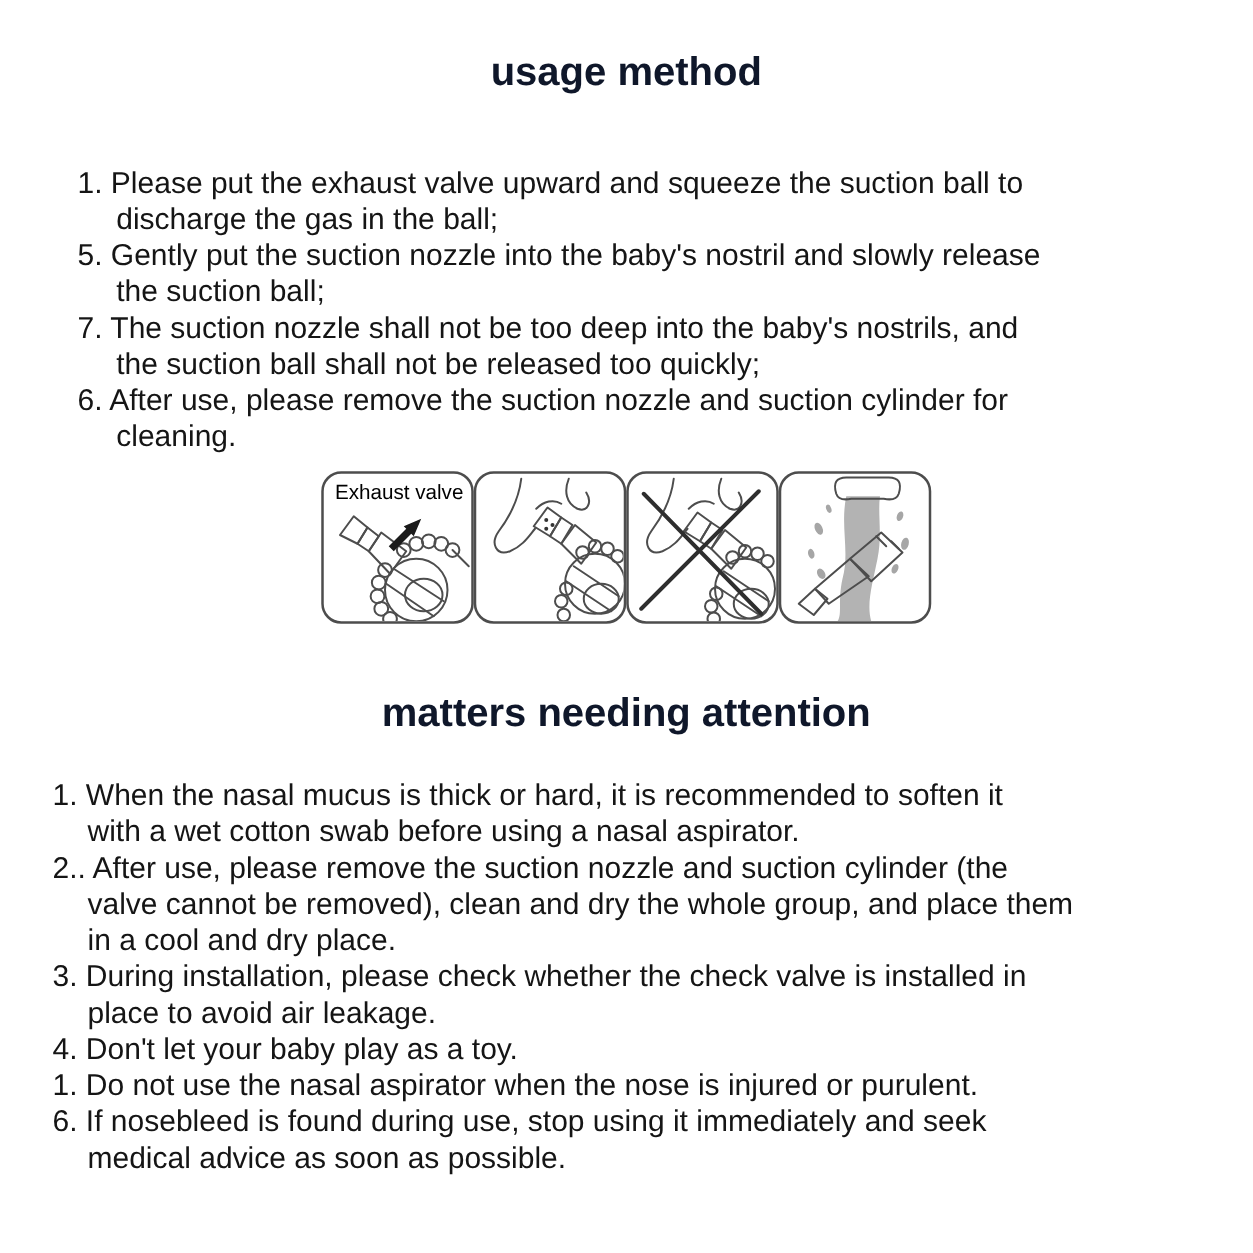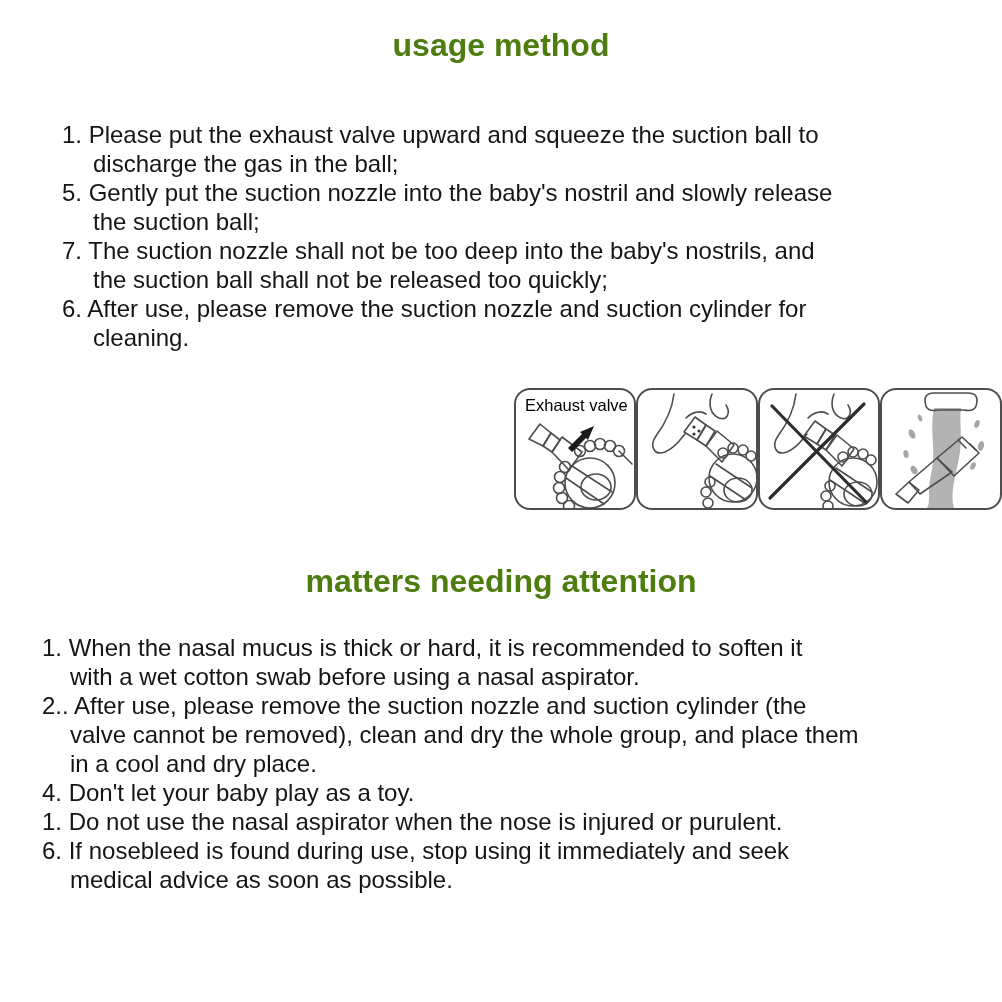--- a/index.html
+++ b/index.html
@@ -6,49 +6,49 @@
   body {
     width: 1002px; height: 1002px;
     background: #ffffff;
     font-family: "Liberation Sans", "DejaVu Sans", sans-serif;
     color: #111111;
     overflow: hidden;
   }
   .sheet { width: 1002px; height: 1002px; position: relative; }
 
   .section-title {
-    margin: 0;
+    margin: 12px;
     text-align: center;
     font-size: 32px;
     font-weight: bold;
     line-height: 38px;
-    color: #4d7c0f;
+    color: #0f172a;
     letter-spacing: 0px;
   }
   #usage-title { padding-top: 26px; }
   #attention-title { margin-top: 52px; }
 
   .list {
     font-size: 24px;
     line-height: 29px;
     color: #151515;
   }
   .list .item {
     white-space: pre-line;      
     padding-left: 31px;         
     text-indent: -31px;         
   }
   #usage-list   { margin: 56px 10px 0 62px; }
   #attention-list { margin: 33px 10px 0 42px; }
   #attention-list .item { padding-left: 28px; text-indent: -28px; }
 
   .illustrations {
-    margin-top: 36px;
+    margin-top: 13px;
     display: flex;
-    justify-content: flex-end;
+    justify-content: center;
   }
   .illu-box {
     width: 118px; height: 118px;
     border: 2px solid #4d4d4d;
     border-radius: 16px;
     background: #ffffff;
     position: relative;
     overflow: hidden;
     flex: 0 0 auto;
   }
@@ -182,19 +182,21 @@
   </div>
 
   <h1 class="section-title" id="attention-title">matters needing attention</h1>
 
   <div class="list" id="attention-list">
     <div class="item">1. When the nasal mucus is thick or hard, it is recommended to soften it
 with a wet cotton swab before using a nasal aspirator.</div>
     <div class="item">2.. After use, please remove the suction nozzle and suction cylinder (the
 valve cannot be removed), clean and dry the whole group, and place them
 in a cool and dry place.</div>
+    <div class="item">3. During installation, please check whether the check valve is installed in
+place to avoid air leakage.</div>
     <div class="item">4. Don't let your baby play as a toy.</div>
     <div class="item">1. Do not use the nasal aspirator when the nose is injured or purulent.</div>
     <div class="item">6. If nosebleed is found during use, stop using it immediately and seek
 medical advice as soon as possible.</div>
   </div>
 
 </div>
 
 </body></html>

